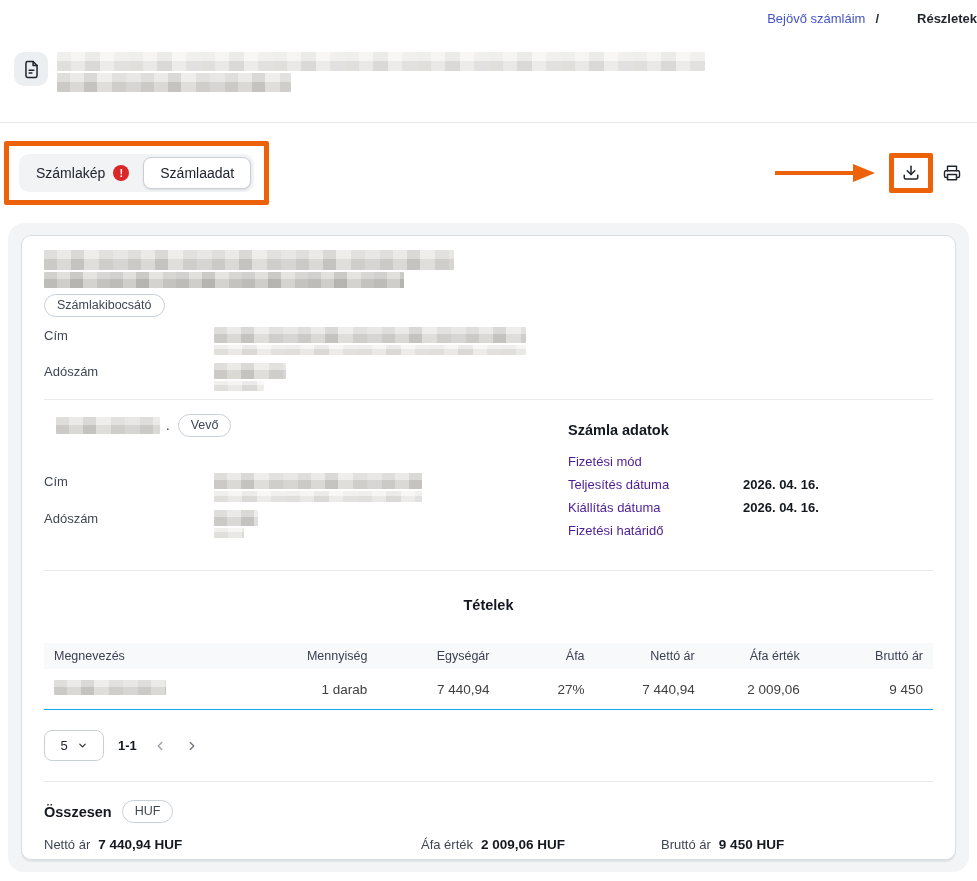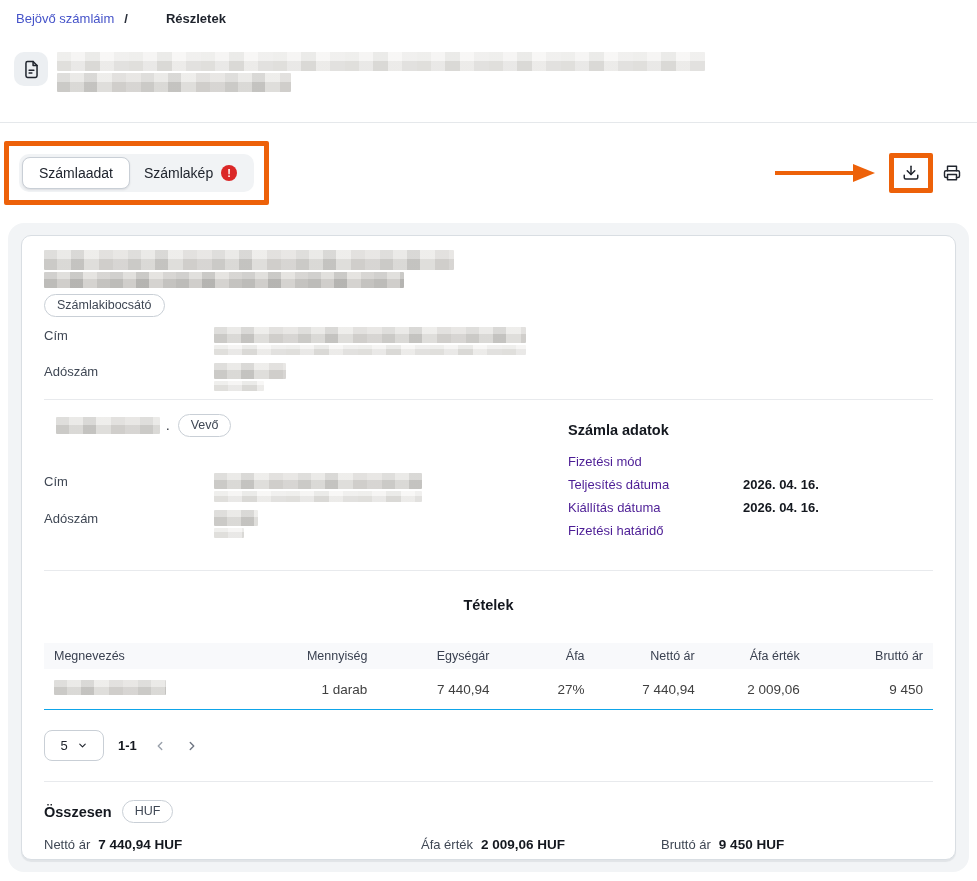--- a/index.html
+++ b/index.html
@@ -2,21 +2,21 @@
 <html><head>
 <meta charset="utf-8">
 <style>
   * { margin:0; padding:0; box-sizing:border-box; }
   html,body { background:#fff; }
   .page {
     position:relative; width:977px; height:881px; overflow:hidden;
     background:#fff; font-family:"Liberation Sans", sans-serif; color:#1e232c;
   }
   
-  .breadcrumb { display:flex; align-items:center; gap:10px; padding:11px 0 0 16px; font-size:13px; }
+  .breadcrumb { display:flex; align-items:center; gap:10px; padding:11px 0 0 16px; font-size:13px;justify-content:flex-end; }
   .crumb-link { color:#4553c9; text-decoration:none; cursor:pointer; }
   .crumb-sep { color:#2a303b; font-weight:700; }
   .crumb-current { color:#1e232c; font-weight:700;margin-left:28px; }
   
   .doc-header { display:flex; align-items:flex-start; gap:9px; margin:26px 0 0 14px; }
   .doc-icon-box {
     width:34px; height:34px; border-radius:10px; background:#eceff2;
     display:flex; align-items:center; justify-content:center; flex:none;
   }
   .doc-title-redacted { padding-top:0; }
@@ -139,26 +139,26 @@
       <div class="pix pix--light" style="width:648px;height:19px;"></div>
       <div class="pix" style="width:234px;height:19px;margin-top:2px;"></div>
     </div>
   </div>
 
   <div class="divider-full"></div>
 
   <div class="toolbar">
     <div class="annotate-box tabs-annotation">
       <div class="segmented">
-        <div class="tab tab--active">
-          <span>Számlaadat</span>
-        </div>
         <div class="tab">
           <span>Számlakép</span>
           <span class="alert-badge">!</span>
+        </div>
+        <div class="tab tab--active">
+          <span>Számlaadat</span>
         </div>
       </div>
     </div>
     <div class="toolbar-right">
       <svg class="annotate-arrow" width="104" height="22" viewBox="0 0 104 22">
         <line x1="2" y1="11" x2="80" y2="11" stroke="#ed6109" stroke-width="4"></line>
         <polygon points="80,2 102,11 80,20" fill="#ed6109"></polygon>
       </svg>
       <div class="annotate-box download-annotation">
         <button class="icon-btn">

